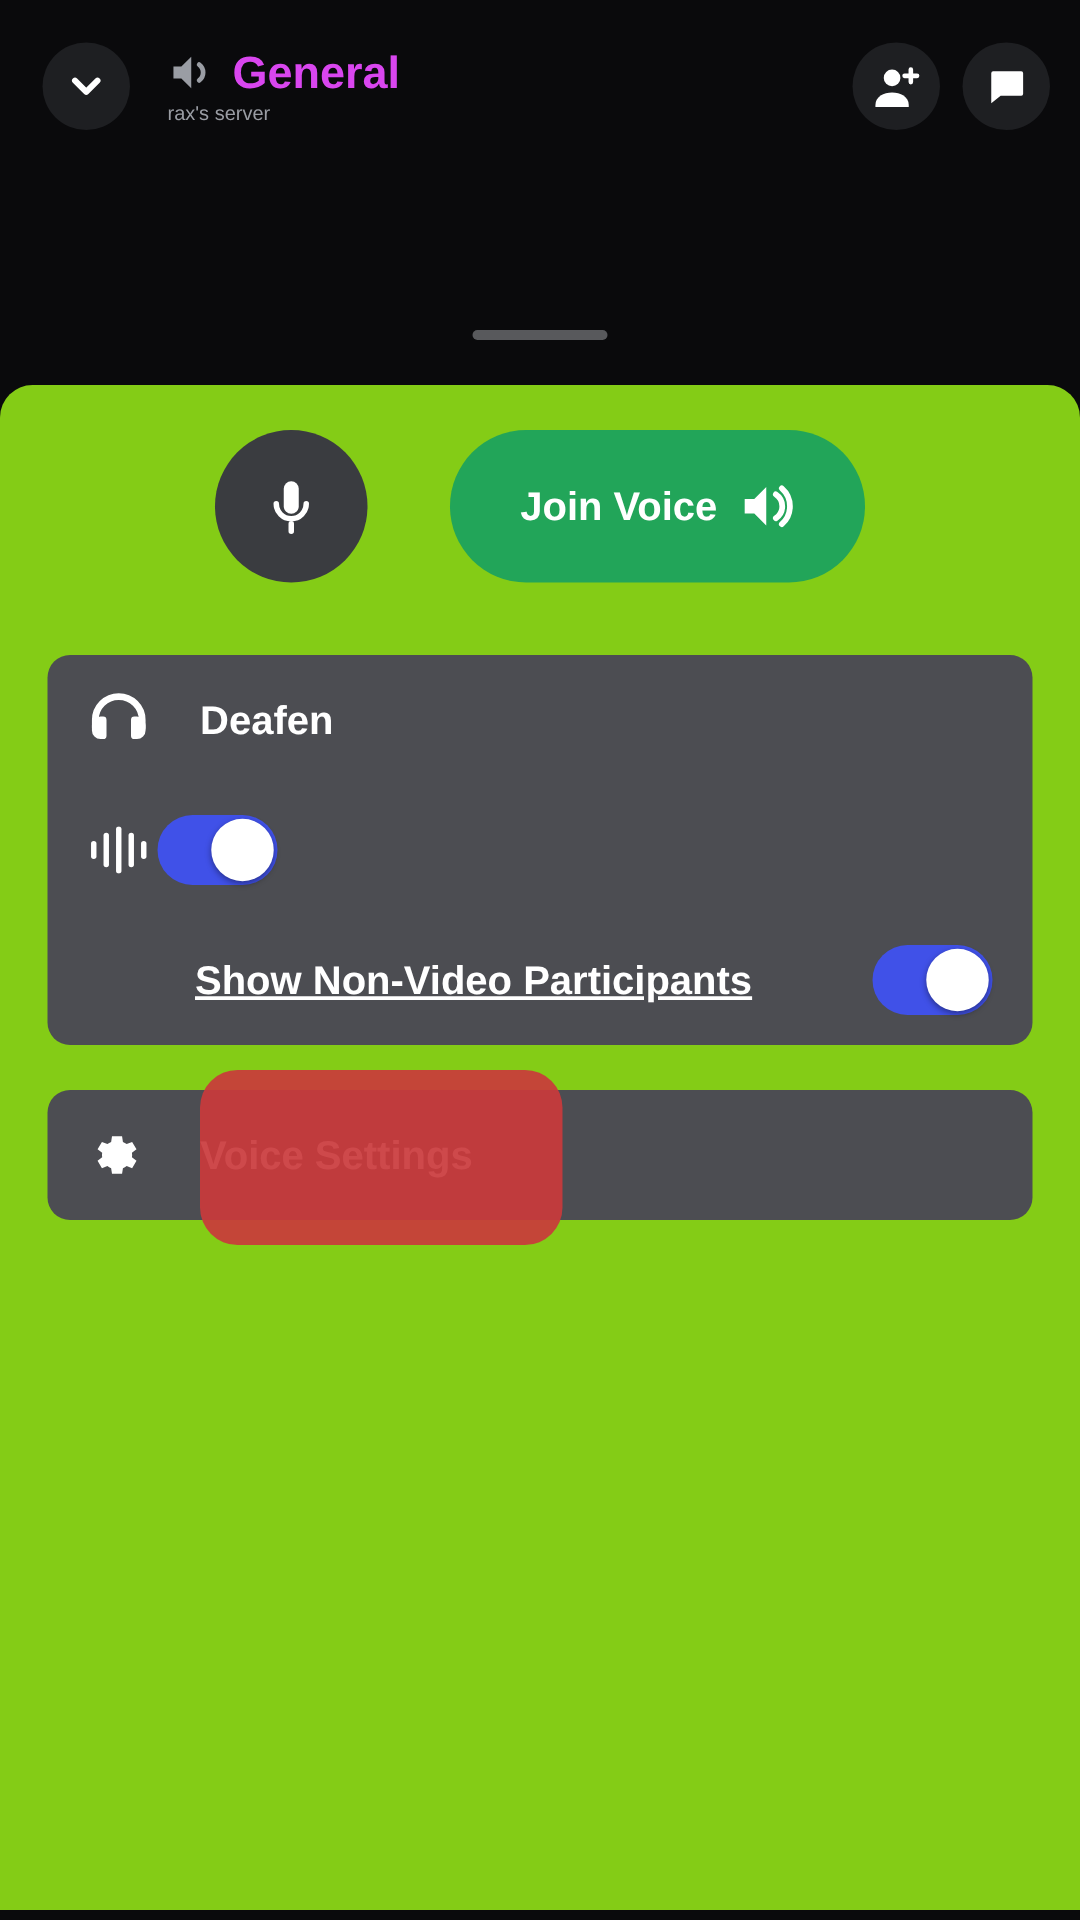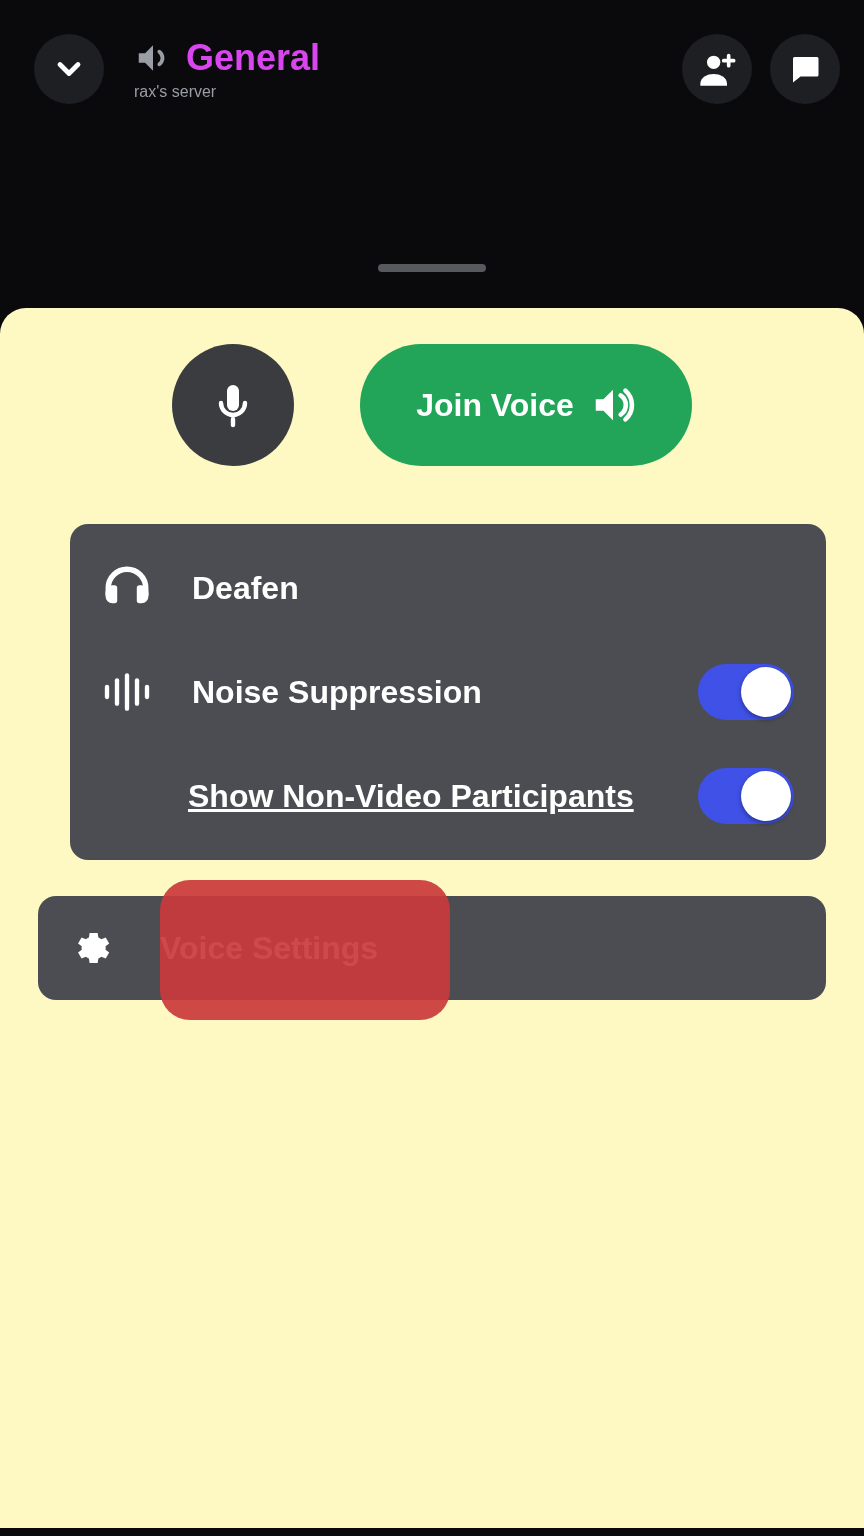--- a/index.html
+++ b/index.html
@@ -61,21 +61,21 @@
       cursor: pointer;
     }
     .drag-handle {
       width: 108px;
       height: 8px;
       background: #58595c;
       border-radius: 4px;
       margin: 160px auto 0 auto;
     }
     .sheet {
-      background: #fef9c3;
+      background: #84cc16;
       border-radius: 26px 26px 0 0;
       margin-top: 36px;
       padding: 36px 38px;
       height: 1220px;
     }
     .join-row {
       display: flex;
       align-items: center;
       justify-content: center;
       gap: 66px;
@@ -104,22 +104,21 @@
     }
     .join-text {
       color: #ffffff;
       font-size: 32px;
       font-weight: 700;
     }
     .options-card {
       margin-top: 58px;
       background: #4c4d52;
       border-radius: 18px;
-      padding: 12px 32px;
-      margin-left: 32px;
+      padding: 0 32px;
     }
     .option-row {
       display: flex;
       align-items: center;
       height: 104px;
     }
     .opt-icon {
       width: 56px;
       display: flex;
       align-items: center;
@@ -241,21 +240,20 @@
     <div class="option-row">
       <span class="opt-icon">
         <svg width="50" height="38" viewBox="0 0 30 20" fill="none" stroke="#ffffff" stroke-width="2.6" stroke-linecap="round">
             <line x1="3" y1="7" x2="3" y2="13"></line>
             <line x1="9" y1="3" x2="9" y2="17"></line>
             <line x1="15" y1="0" x2="15" y2="20"></line>
             <line x1="21" y1="3" x2="21" y2="17"></line>
             <line x1="27" y1="7" x2="27" y2="13"></line>
           </svg>
       </span>
-      <span class="opt-label">Noise Suppression</span>
       <div class="toggle">
           <div class="knob"></div>
         </div>
     </div>
     <div class="option-row">
       <span class="opt-icon"></span>
       <span class="opt-label indent">Show Non-Video Participants</span>
       <div class="toggle">
           <div class="knob"></div>
         </div>

